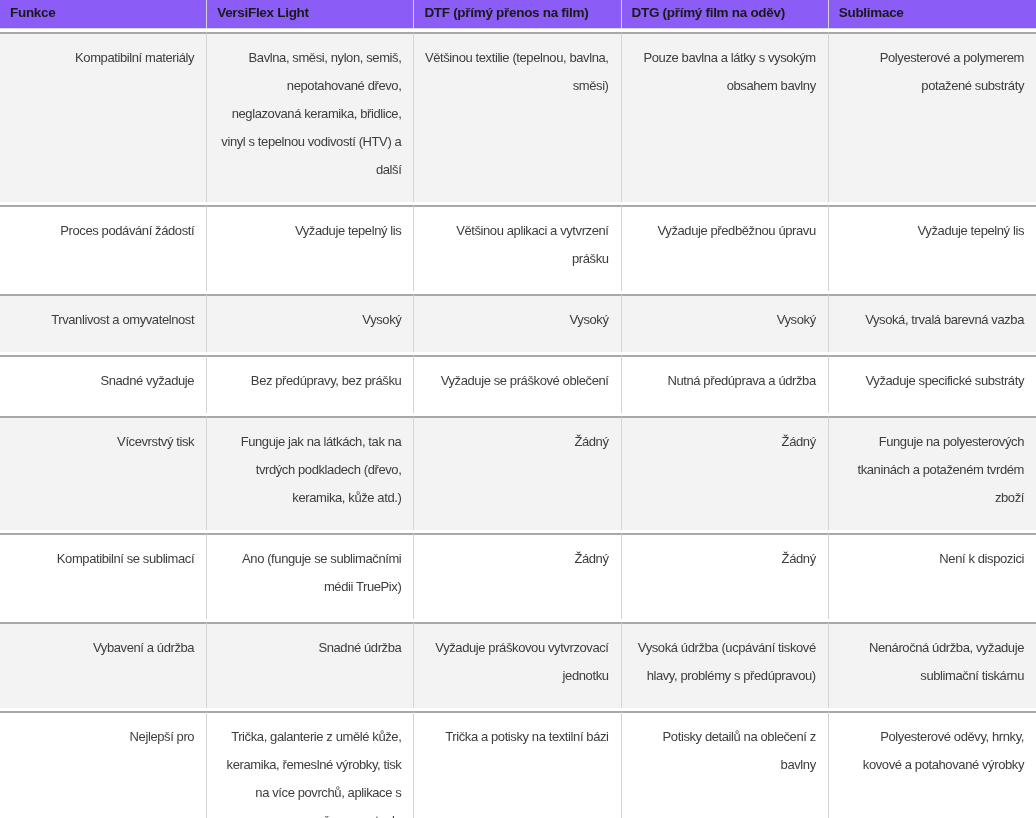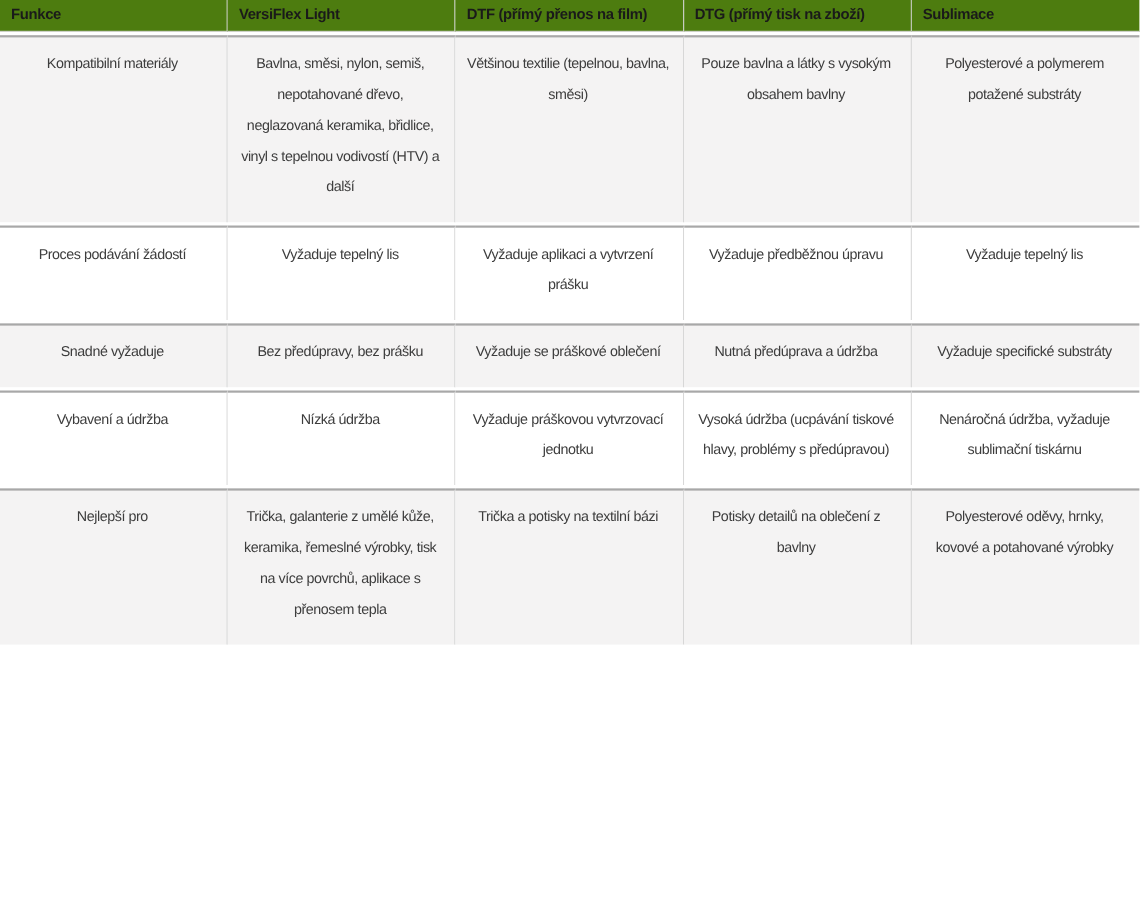--- a/index.html
+++ b/index.html
@@ -16,40 +16,40 @@
   table.compare {
     width: 1036px;
     table-layout: fixed;
     border-collapse: separate;
     border-spacing: 0 3px;
     margin-top: -3px;
   }
   table.compare col { width: 20%; }
 
   th {
-    background: #4d7c0f;
+    background: #8b5cf6;
     color: #1a1a1a;
     font-size: 13.5px;
     font-weight: 700;
     letter-spacing: -0.3px;
     text-align: left;
     vertical-align: top;
     padding: 5px 10px 8px 10px;
     border-bottom: 1px solid #dadada;
     border-right: 1px solid #d4d4d4;
   }
   th:last-child { border-right: none; }
 
   td {
     font-size: 13px;
     line-height: 28px;
     letter-spacing: -0.4px;
     color: #3d3d3d;
     vertical-align: top;
-    text-align: center;
+    text-align: right;
     padding: 10px 12px 18px 10px;
     border-top: 2px solid #a8a8a8;
     border-right: 1px solid #d4d4d4;
     background: #ffffff;
   }
   td:last-child { border-right: none; }
 
   tbody tr:nth-child(odd) td { background: #f4f3f3; }
 </style>
 </head>
@@ -61,49 +61,70 @@
       <col>
       <col>
       <col>
       <col>
   </colgroup>
   <thead>
     <tr>
       <th>Funkce</th>
       <th>VersiFlex Light</th>
       <th>DTF (přímý přenos na film)</th>
-      <th>DTG (přímý tisk na zboží)</th>
+      <th>DTG (přímý film na oděv)</th>
       <th>Sublimace</th>
     </tr>
   </thead>
   <tbody>
     <tr>
       <td>Kompatibilní materiály</td>
       <td>Bavlna, směsi, nylon, semiš, nepotahované dřevo, neglazovaná keramika, břidlice, vinyl s tepelnou vodivostí (HTV) a další</td>
       <td>Většinou textilie (tepelnou, bavlna, směsi)</td>
       <td>Pouze bavlna a látky s vysokým obsahem bavlny</td>
       <td>Polyesterové a polymerem potažené substráty</td>
     </tr>
     <tr>
       <td>Proces podávání žádostí</td>
       <td>Vyžaduje tepelný lis</td>
-      <td>Vyžaduje aplikaci a vytvrzení prášku</td>
+      <td>Většinou aplikaci a vytvrzení prášku</td>
       <td>Vyžaduje předběžnou úpravu</td>
       <td>Vyžaduje tepelný lis</td>
+    </tr>
+    <tr>
+      <td>Trvanlivost a omyvatelnost</td>
+      <td>Vysoký</td>
+      <td>Vysoký</td>
+      <td>Vysoký</td>
+      <td>Vysoká, trvalá barevná vazba</td>
     </tr>
     <tr>
       <td>Snadné vyžaduje</td>
       <td>Bez předúpravy, bez prášku</td>
       <td>Vyžaduje se práškové oblečení</td>
       <td>Nutná předúprava a údržba</td>
       <td>Vyžaduje specifické substráty</td>
     </tr>
     <tr>
+      <td>Vícevrstvý tisk</td>
+      <td>Funguje jak na látkách, tak na tvrdých podkladech (dřevo, keramika, kůže atd.)</td>
+      <td>Žádný</td>
+      <td>Žádný</td>
+      <td>Funguje na polyesterových tkaninách a potaženém tvrdém zboží</td>
+    </tr>
+    <tr>
+      <td>Kompatibilní se sublimací</td>
+      <td>Ano (funguje se sublimačními médii TruePix)</td>
+      <td>Žádný</td>
+      <td>Žádný</td>
+      <td>Není k dispozici</td>
+    </tr>
+    <tr>
       <td>Vybavení a údržba</td>
-      <td>Nízká údržba</td>
+      <td>Snadné údržba</td>
       <td>Vyžaduje práškovou vytvrzovací jednotku</td>
       <td>Vysoká údržba (ucpávání tiskové hlavy, problémy s předúpravou)</td>
       <td>Nenáročná údržba, vyžaduje sublimační tiskárnu</td>
     </tr>
     <tr>
       <td>Nejlepší pro</td>
       <td>Trička, galanterie z umělé kůže, keramika, řemeslné výrobky, tisk na více povrchů, aplikace s přenosem tepla</td>
       <td>Trička a potisky na textilní bázi</td>
       <td>Potisky detailů na oblečení z bavlny</td>
       <td>Polyesterové oděvy, hrnky, kovové a potahované výrobky</td>

